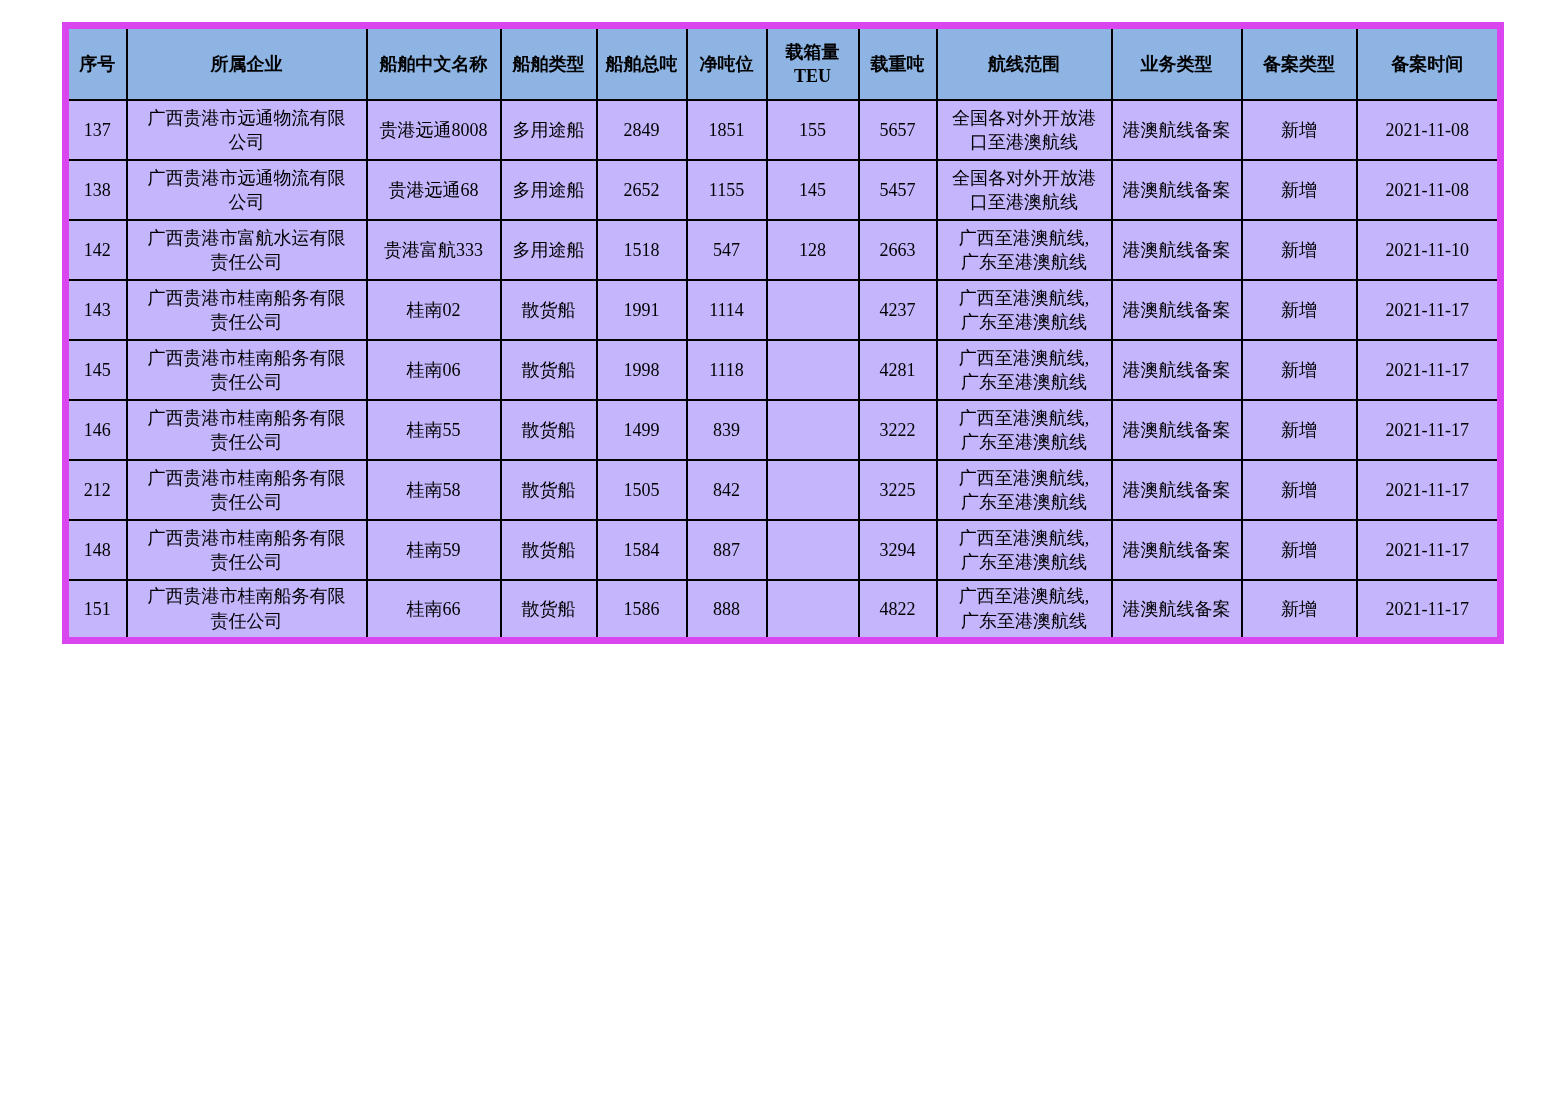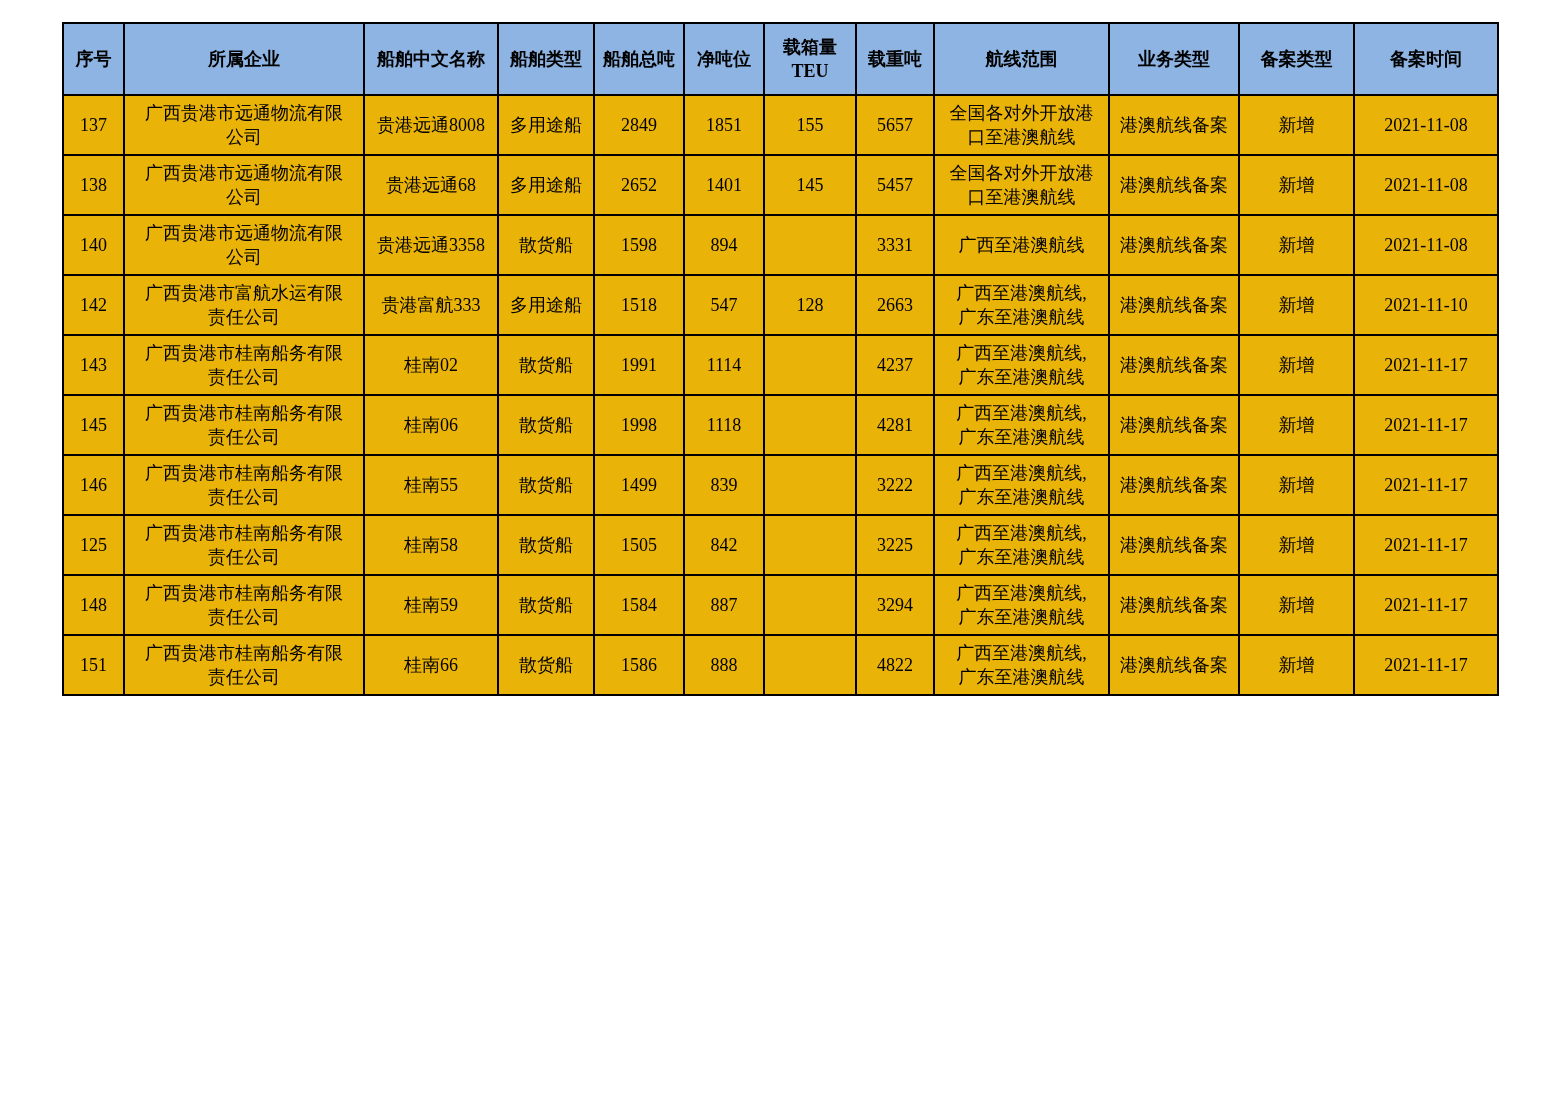--- a/index.html
+++ b/index.html
@@ -15,41 +15,41 @@
   .sheet {
     position: relative;
     width: 1559px;
     height: 1103px;
   }
   table.ship-table {
     border-collapse: collapse;
     table-layout: fixed;
     margin: 22px 12px 0 62px;
     width: 1435px;
-    border: 2px solid #d946ef;
+    border: 7px solid #d946ef;
   }
   table.ship-table th,
   table.ship-table td {
     border: 2px solid #000000;
     text-align: center;
     vertical-align: middle;
     font-size: 18px;
     line-height: 1.35;
     padding: 2px 3px;
     white-space: pre-line;
     overflow: hidden;
   }
   table.ship-table thead th {
     background: #8db4e2;
     font-weight: bold;
     height: 66px;
   }
   table.ship-table tbody tr {
     height: 60px;
-    background: #eab308;
+    background: #c4b5fd;
   }
 </style>
 </head>
 <body>
 
 <div class="sheet">
   <table class="ship-table">
     <colgroup>
         <col style="width: 61px;">
         <col style="width: 240px;">
@@ -97,40 +97,25 @@
           <td>新增</td>
           <td>2021-11-08</td>
         </tr>
         <tr>
           <td>138</td>
           <td>广西贵港市远通物流有限
 公司</td>
           <td>贵港远通68</td>
           <td>多用途船</td>
           <td>2652</td>
-          <td>1401</td>
+          <td>1155</td>
           <td>145</td>
           <td>5457</td>
           <td>全国各对外开放港
 口至港澳航线</td>
-          <td>港澳航线备案</td>
-          <td>新增</td>
-          <td>2021-11-08</td>
-        </tr>
-        <tr>
-          <td>140</td>
-          <td>广西贵港市远通物流有限
-公司</td>
-          <td>贵港远通3358</td>
-          <td>散货船</td>
-          <td>1598</td>
-          <td>894</td>
-          <td></td>
-          <td>3331</td>
-          <td>广西至港澳航线</td>
           <td>港澳航线备案</td>
           <td>新增</td>
           <td>2021-11-08</td>
         </tr>
         <tr>
           <td>142</td>
           <td>广西贵港市富航水运有限
 责任公司</td>
           <td>贵港富航333</td>
           <td>多用途船</td>
@@ -186,21 +171,21 @@
           <td>839</td>
           <td></td>
           <td>3222</td>
           <td>广西至港澳航线,
 广东至港澳航线</td>
           <td>港澳航线备案</td>
           <td>新增</td>
           <td>2021-11-17</td>
         </tr>
         <tr>
-          <td>125</td>
+          <td>212</td>
           <td>广西贵港市桂南船务有限
 责任公司</td>
           <td>桂南58</td>
           <td>散货船</td>
           <td>1505</td>
           <td>842</td>
           <td></td>
           <td>3225</td>
           <td>广西至港澳航线,
 广东至港澳航线</td>

